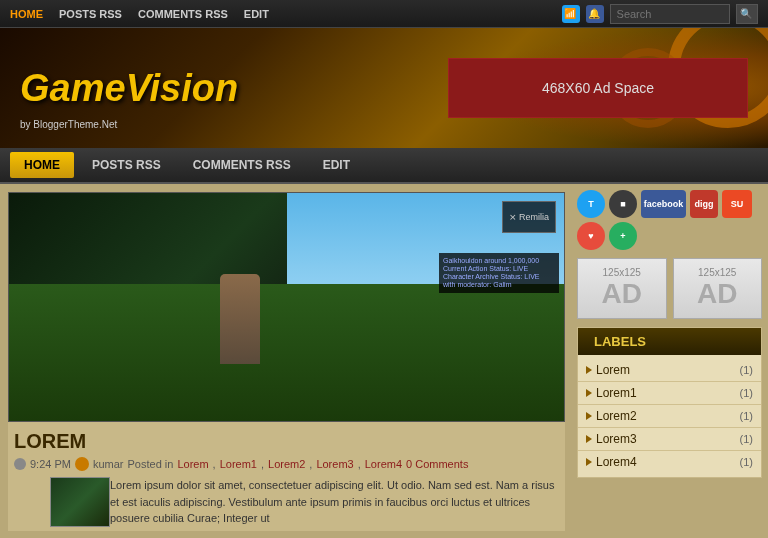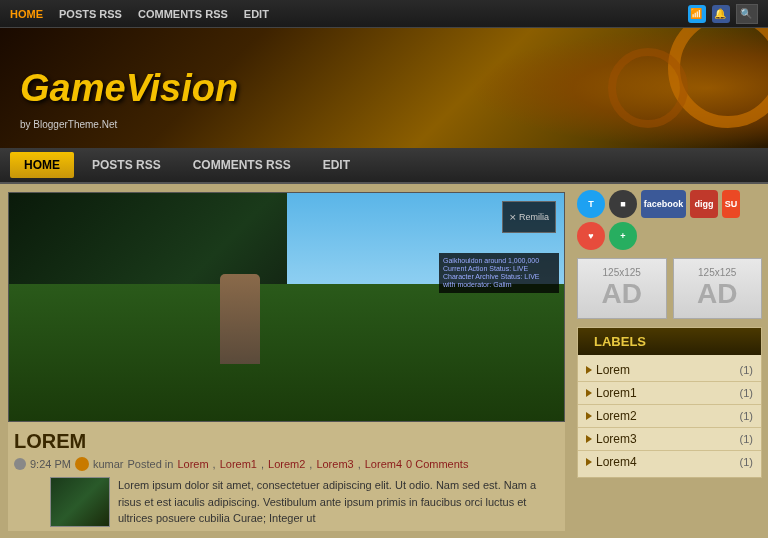--- a/index.html
+++ b/index.html
@@ -250,21 +250,20 @@
     }
     .post-meta-icon {
       width: 14px; height: 14px;
       background: #888;
       border-radius: 2px;
       display: inline-block;
     }
     .post-meta a { color: #8b1a1a; text-decoration: none; }
     .post-excerpt {
       display: flex;
-      gap: 8px;
       padding-left: 36px;
     }
     .post-thumb {
       width: 60px; height: 50px;
       background: linear-gradient(135deg, #1a3a1a, #2a5a2a, #1a2a0a);
       flex-shrink: 0;
       border: 1px solid #888;
     }
     .post-text {
       font-size: 11px;
@@ -384,33 +383,37 @@
 <body>
 
 <div class="top-nav">
   <a class="active">HOME</a>
   <a>POSTS RSS</a>
   <a>COMMENTS RSS</a>
   <a>EDIT</a>
   <div class="top-nav-right">
     <span class="social-icon-top" style="background:#1da1f2;">📶</span>
     <span class="social-icon-top" style="background:#3b5998;">🔔</span>
+    <input class="search-box-top" type="text" placeholder="Search" style="">
     <button class="search-btn-top">🔍</button>
   </div>
 </div>
 
 <div class="site-header">
   <div class="header-bg-gears"></div>
   <div class="gear gear1"></div>
   <div class="gear gear2"></div>
   <div style="z-index:2;">
     <div class="site-logo">
       <span>Game</span><span style="color:#f5c000;">Vision</span>
     </div>
     <div class="site-tagline">by BloggerTheme.Net</div>
+  </div>
+  <div class="header-ad">
+    <span>468X60 Ad Space</span>
   </div>
 </div>
 
 <div class="second-nav">
   <a class="active">HOME</a>
   <a>POSTS RSS</a>
   <a>COMMENTS RSS</a>
   <a>EDIT</a>
 </div>
 
@@ -462,21 +465,21 @@
 
   </div>
 
   <div class="sidebar">
 
     <div class="social-row">
       <div class="soc-btn" style="background:#1da1f2;">T</div>
       <div class="soc-btn" style="background:#3b3b3b;">■</div>
       <div class="soc-btn" style="background:#3b5998; border-radius:4px; width:45px;">facebook</div>
       <div class="soc-btn" style="background:#c0392b; border-radius:4px; width:28px;">digg</div>
-      <div class="soc-btn" style="background:#eb4924; border-radius:4px; width:18px;">SU</div>
+      <div class="soc-btn" style="background:#eb4924; border-radius:4px; width:30px;">SU</div>
       <div class="soc-btn" style="background:#e74c3c;">♥</div>
       <div class="soc-btn" style="background:#27ae60;">+</div>
     </div>
 
     <div class="ad-boxes">
       <div class="ad-box">
         <div class="ad-box-size">125x125</div>
         <div class="ad-box-label">AD</div>
       </div>
       <div class="ad-box">

